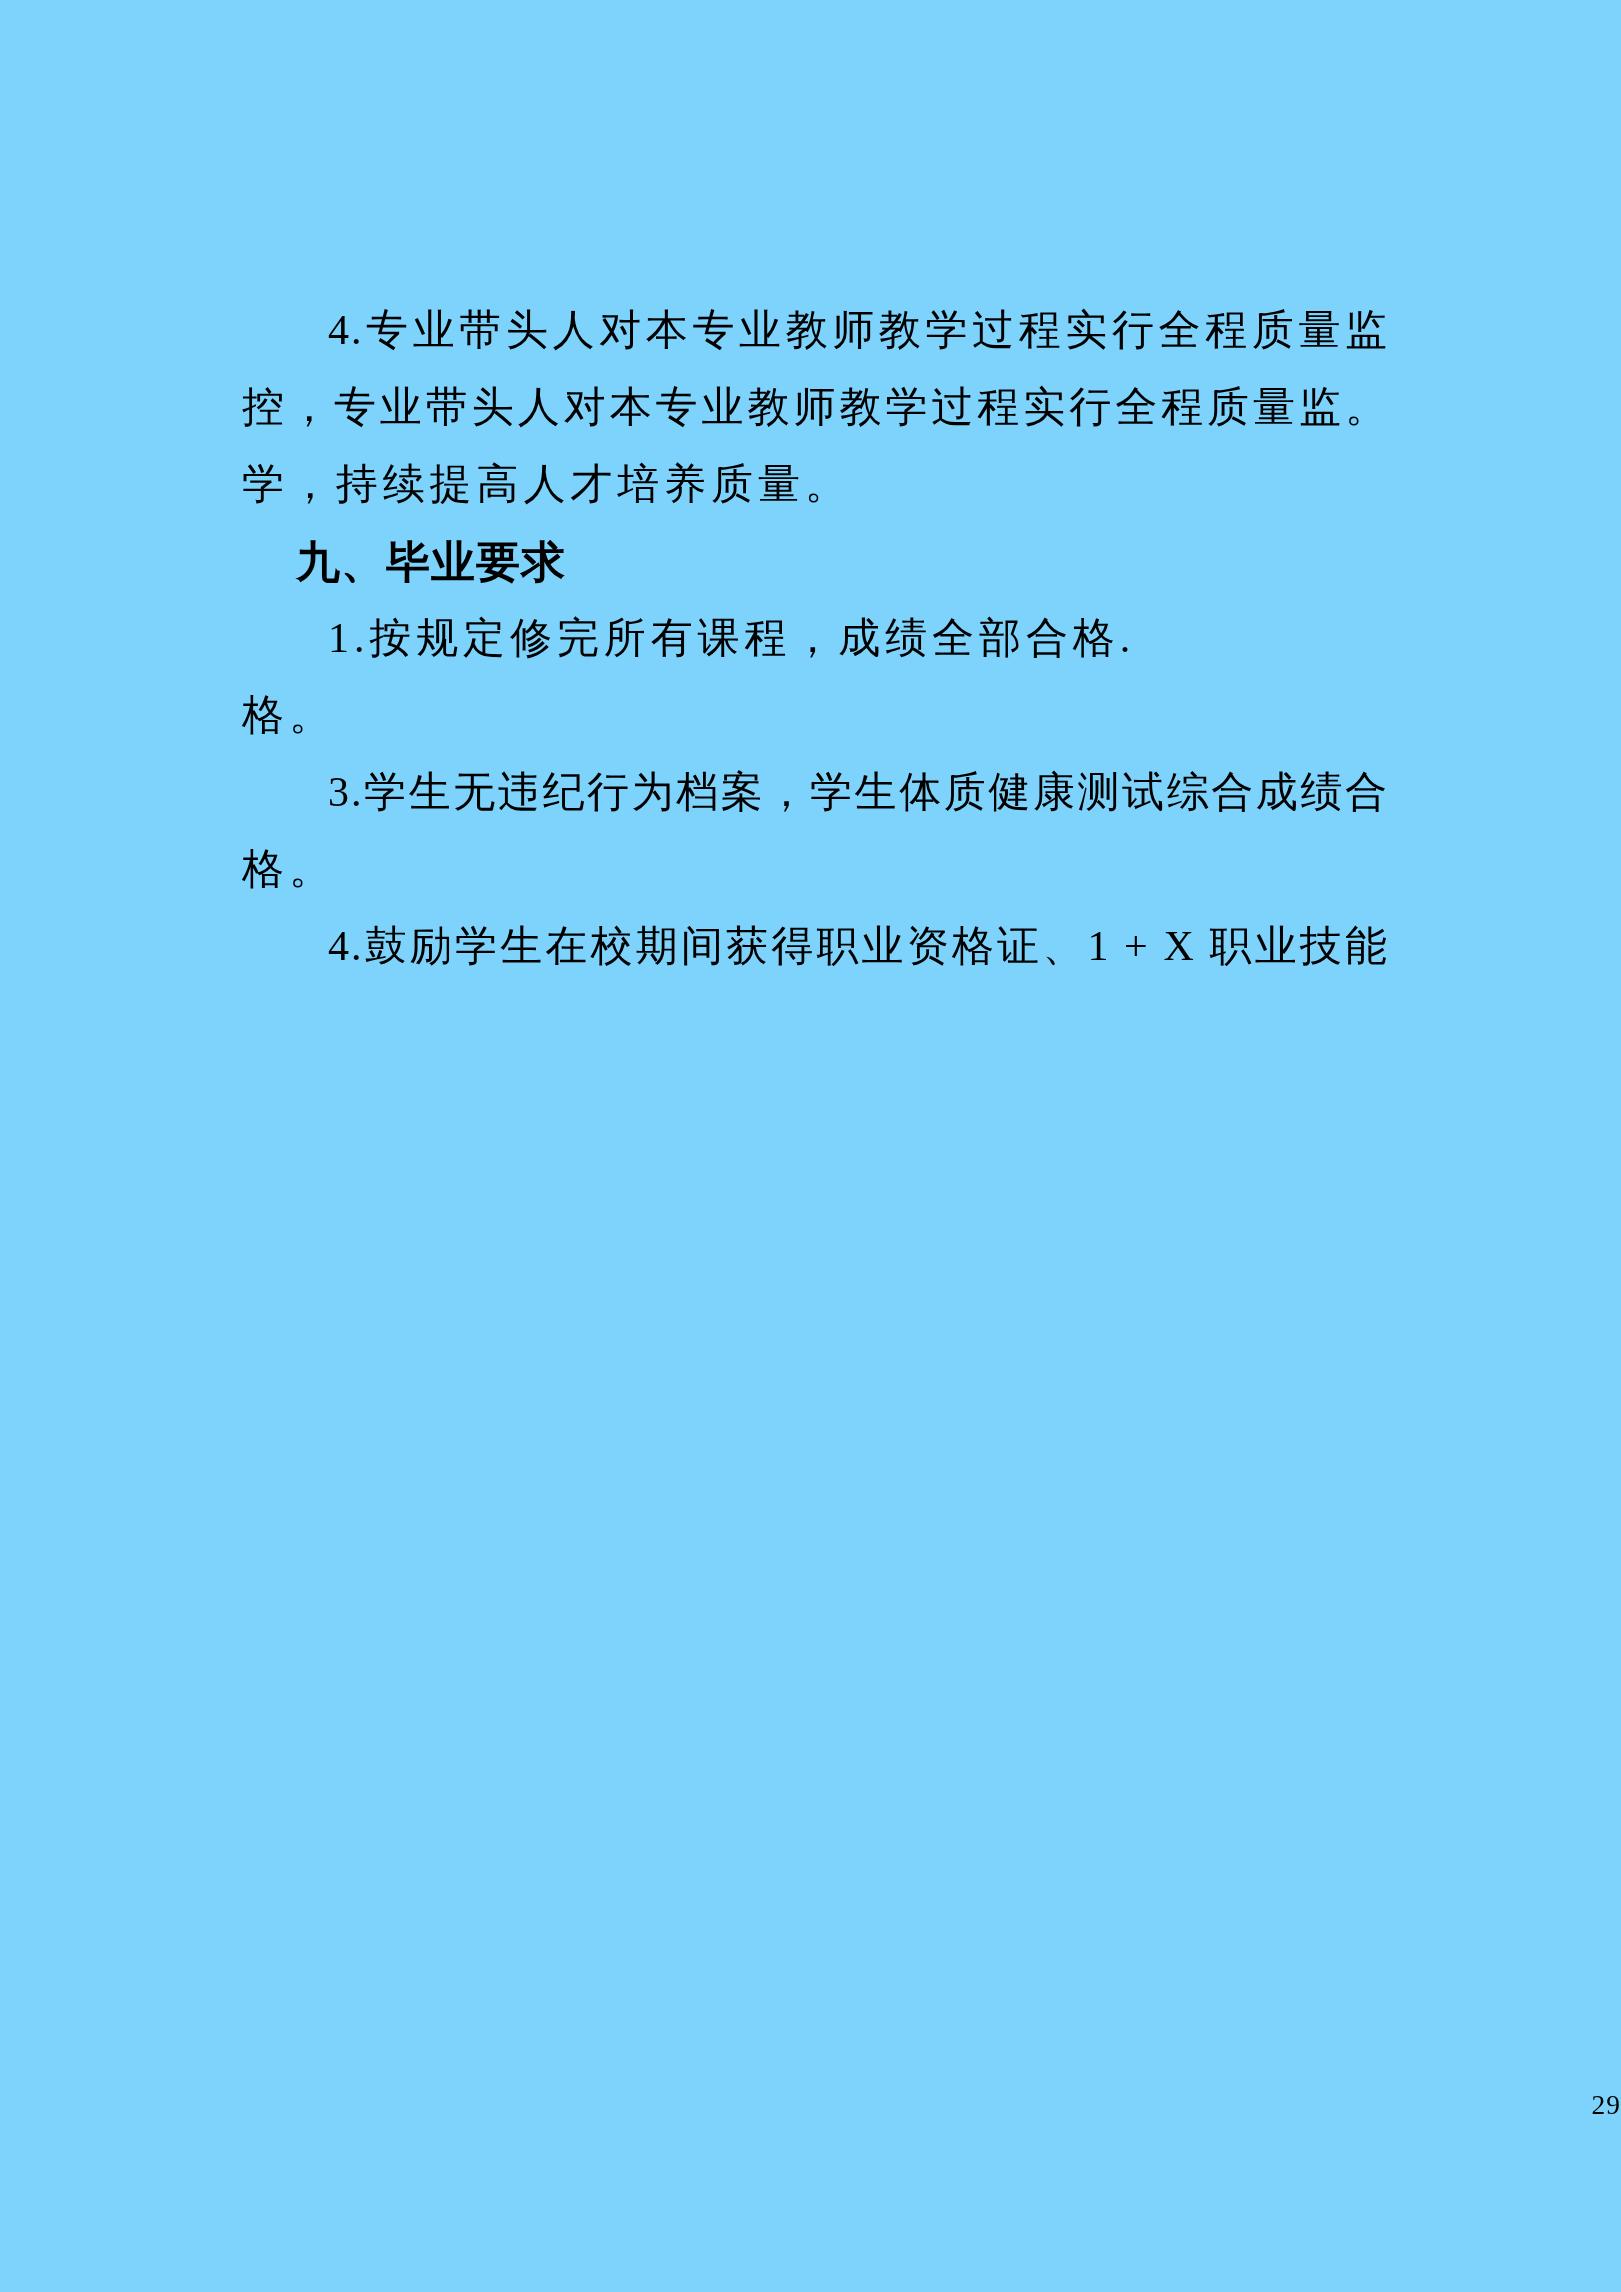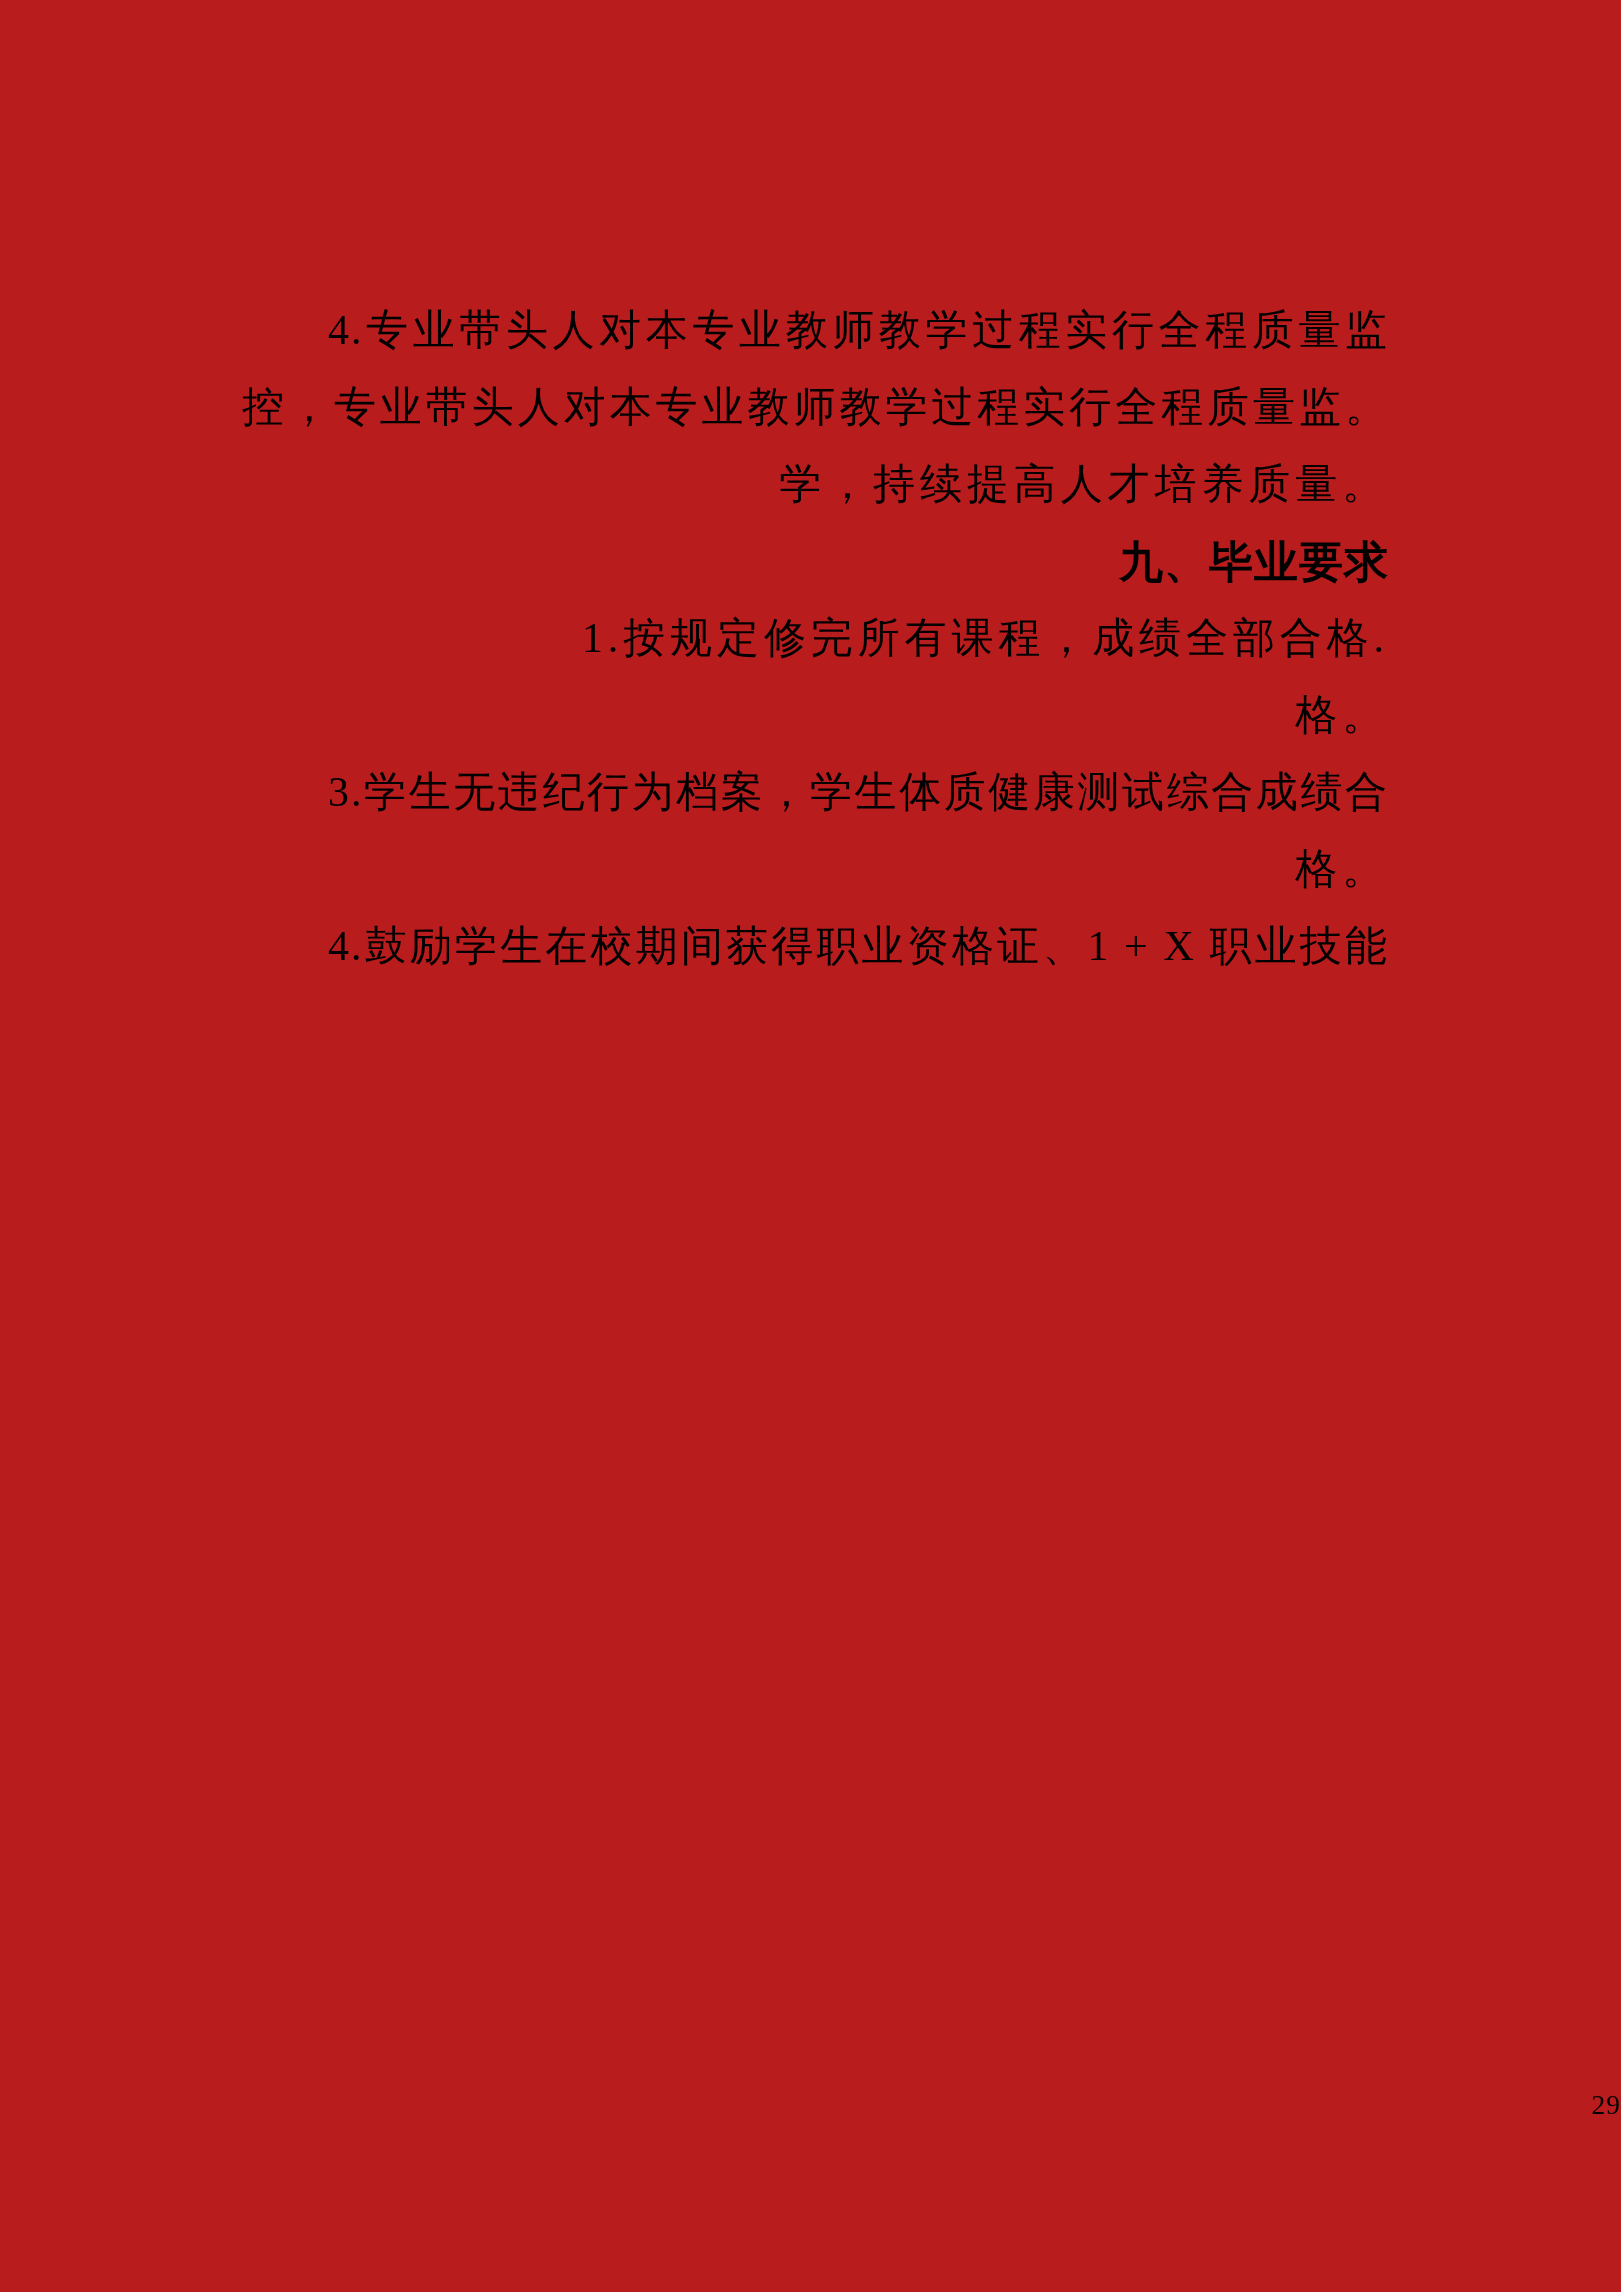--- a/index.html
+++ b/index.html
@@ -4,40 +4,39 @@
 <style>
   html, body {
     margin: 0;
     padding: 0;
     background: #ffffff;
   }
   .page {
     position: relative;
     width: 1621px;
     height: 2293px;
-    background: #b91c1c;
+    background: #7dd3fc;
     overflow: hidden;
     font-family: "Liberation Serif", "DejaVu Serif", serif;
     color: #000000;
   }
   .body-text {
     position: absolute;
     left: 242px;
     top: 292px;
     width: 1147px;
   }
   .line {
     height: 77px;
     line-height: 77px;
     font-size: 42px;
     letter-spacing: 4.9px;
     white-space: nowrap;
     color: #000000;
     font-family: "Liberation Serif", "DejaVu Serif", serif;
-    text-align: right;
   }
   .line.fill {
     letter-spacing: 2px;
     text-align: justify;
     text-justify: inter-character;
     text-align-last: justify;
   }
   .line.ind {
     text-indent: 86px;
   }

